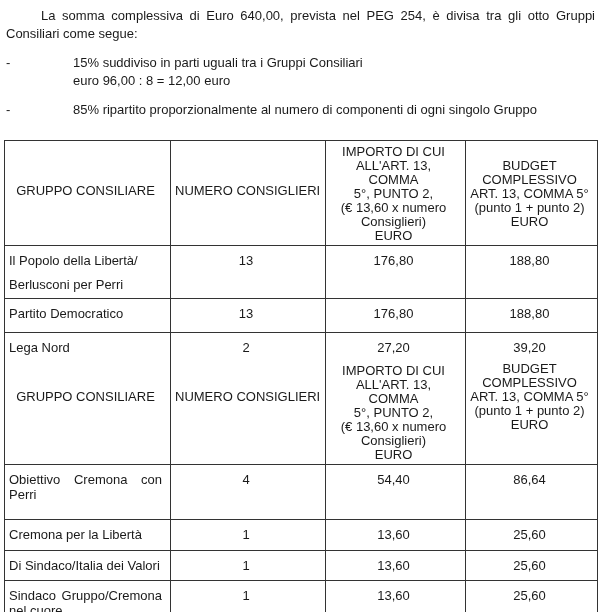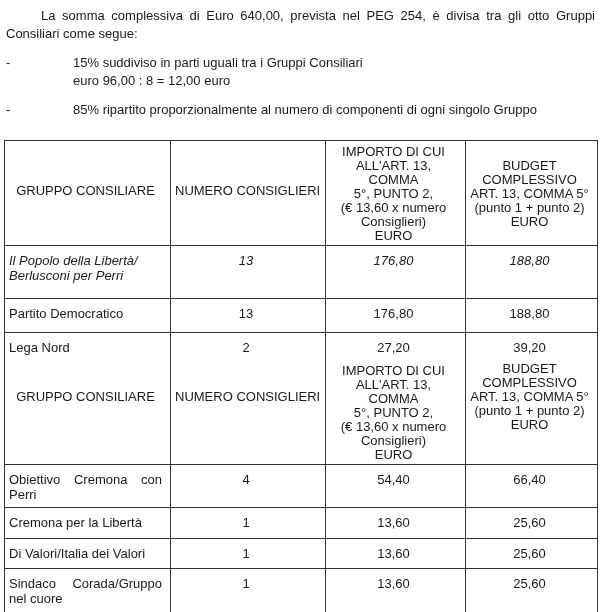--- a/index.html
+++ b/index.html
@@ -51,21 +51,21 @@
   }
   tr.lastrow td { border-bottom: none; }
   th.mid { vertical-align: middle; text-align: center; white-space: nowrap; padding-top: 0; padding-bottom: 6px; }
   th.multi {
     vertical-align: top; text-align: center;
     white-space: pre-line; line-height: 14px; padding-top: 4px;
   }
   .name { text-align: left; }
   .num  { text-align: center; }
   .line { display: block; }
-  .gap-line { display: block; }
+  .gap-line { display: block; margin-top: 9px; }
   .jline { display: block; text-align: justify; text-align-last: justify; }
 
   
   td .dline { display: block; }
   .rep-mid {
     display: block; text-align: center;
     margin-top: 34px; white-space: nowrap;
   }
   .rep-multi {
     display: block; text-align: center;
@@ -117,21 +117,21 @@
 (€ 13,60 x numero
 Consiglieri)
 EURO</th>
         <th class="multi" style="vertical-align:middle;">BUDGET
 COMPLESSIVO
 ART. 13, COMMA 5°
 (punto 1 + punto 2)
 EURO</th>
       </tr>
 
-      <tr style="height:53px;font-style:italic;">
+      <tr style="height:53px;">
         <td class="name">
           <span class="line">Il Popolo della Libertà/</span>
           <span class="gap-line">Berlusconi per Perri</span>
         </td>
         <td class="num">13</td>
         <td class="num">176,80</td>
         <td class="num">188,80</td>
       </tr>
 
       <tr style="height:34px;margin-top:6px;">
@@ -162,48 +162,48 @@
         <td class="num">
           <span class="dline">39,20</span>
           <span class="rep-multi b4">BUDGET
 COMPLESSIVO
 ART. 13, COMMA 5°
 (punto 1 + punto 2)
 EURO</span>
         </td>
       </tr>
 
-      <tr style="height:43px;">
+      <tr style="height:55px;">
         <td class="name">
           <span class="jline">Obiettivo Cremona con</span>
           <span class="line">Perri</span>
         </td>
         <td class="num">4</td>
         <td class="num">54,40</td>
-        <td class="num">66,40</td>
+        <td class="num">86,64</td>
       </tr>
 
 
       <tr style="height:31px;margin-left:20px;">
         <td class="name">Cremona per la Libertà</td>
         <td class="num">1</td>
         <td class="num">13,60</td>
         <td class="num">25,60</td>
       </tr>
 
       <tr style="height:30px;">
-        <td class="name">Di Valori/Italia dei Valori</td>
+        <td class="name">Di Sindaco/Italia dei Valori</td>
         <td class="num">1</td>
         <td class="num">13,60</td>
         <td class="num">25,60</td>
       </tr>
 
       <tr style="height:60px;" class="lastrow">
         <td class="name">
-          <span class="jline">Sindaco Corada/Gruppo</span>
+          <span class="jline">Sindaco Gruppo/Cremona</span>
           <span class="line">nel cuore</span>
         </td>
         <td class="num">1</td>
         <td class="num">13,60</td>
         <td class="num">25,60</td>
       </tr>
 
     </tbody>
       </table>
   </div>

